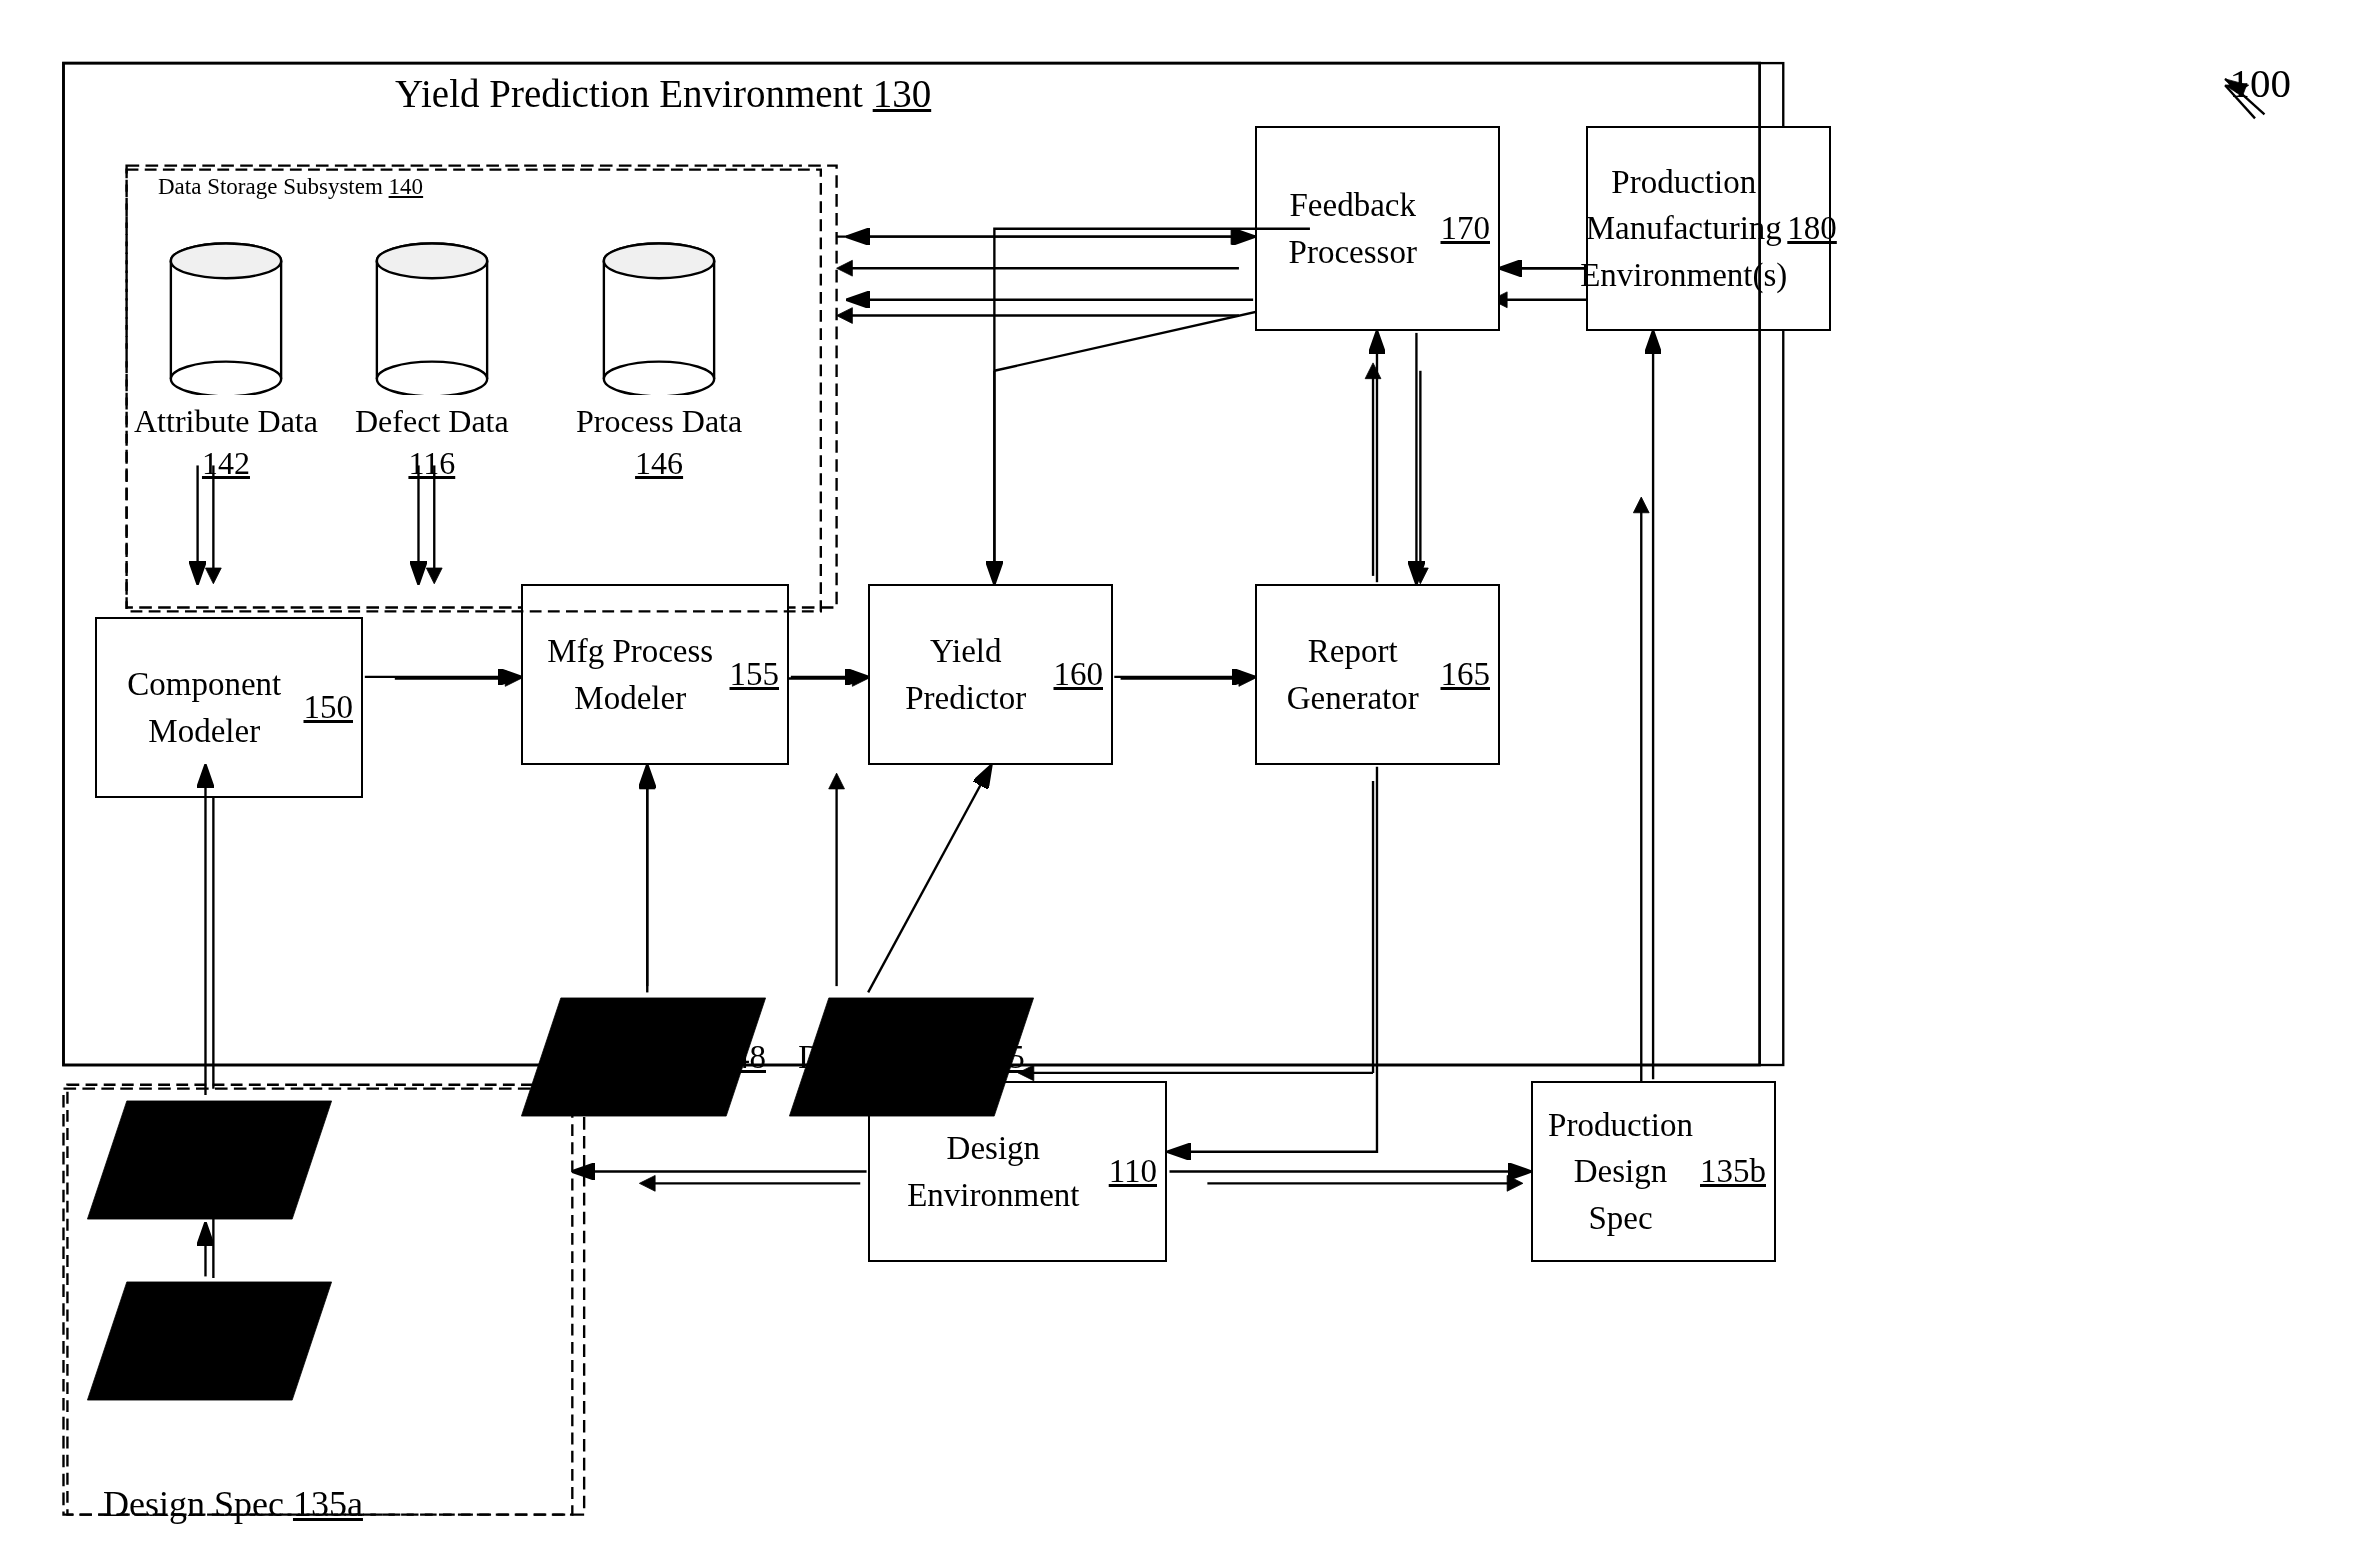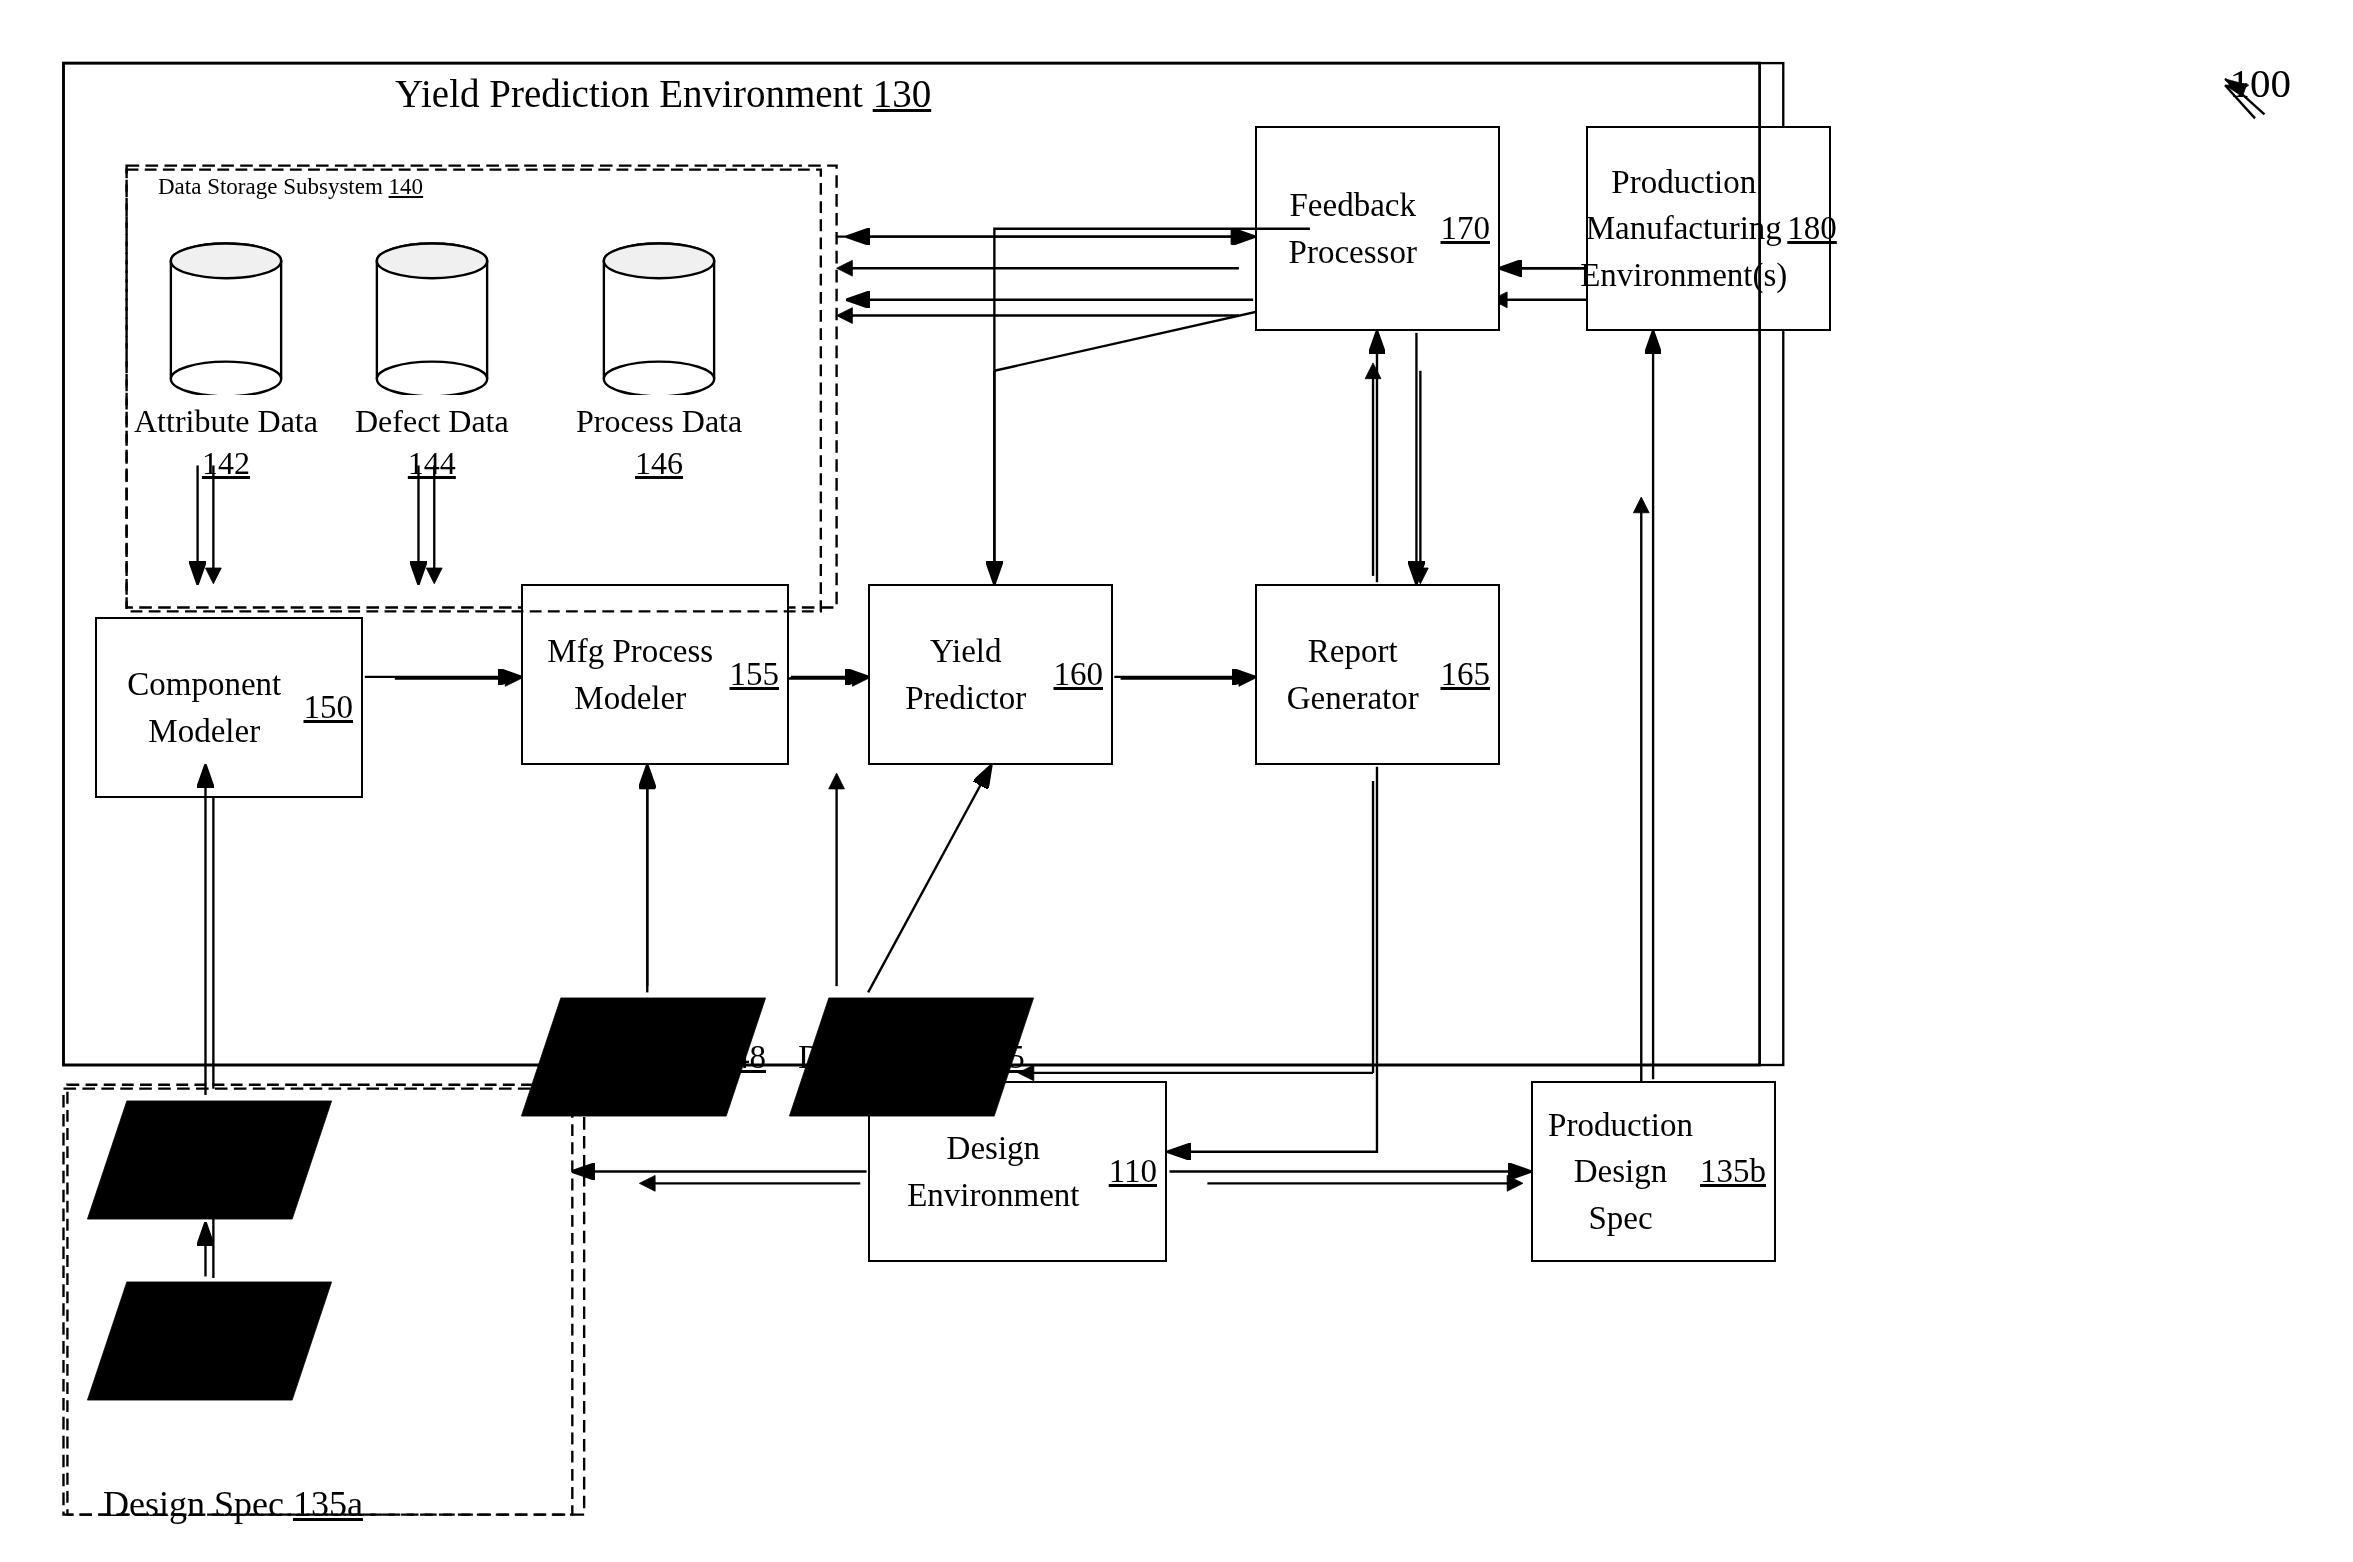--- a/index.html
+++ b/index.html
@@ -189,21 +189,21 @@
 
 <div class="cylinder" style="position:absolute;top:237px;left:355px;">
   <svg width="126" height="158" viewBox="0 0 160 200">
     <ellipse cx="80" cy="30" rx="70" ry="22" fill="#fff" stroke="#000" stroke-width="3"></ellipse>
     <rect x="10" y="30" width="140" height="150" fill="#fff" stroke="none"></rect>
     <line x1="10" y1="30" x2="10" y2="180" stroke="#000" stroke-width="3"></line>
     <line x1="150" y1="30" x2="150" y2="180" stroke="#000" stroke-width="3"></line>
     <ellipse cx="80" cy="180" rx="70" ry="22" fill="#fff" stroke="#000" stroke-width="3"></ellipse>
     <ellipse cx="80" cy="30" rx="70" ry="22" fill="#f0f0f0" stroke="#000" stroke-width="3"></ellipse>
   </svg>
-  <div class="cylinder-label">Defect Data<br><u>144</u></div>
+  <div class="cylinder-label">Defect Data<br><u>116</u></div>
 </div>
 
 <div class="cylinder" style="position:absolute;top:237px;left:576px;">
   <svg width="126" height="158" viewBox="0 0 160 200">
     <ellipse cx="80" cy="30" rx="70" ry="22" fill="#fff" stroke="#000" stroke-width="3"></ellipse>
     <rect x="10" y="30" width="140" height="150" fill="#fff" stroke="none"></rect>
     <line x1="10" y1="30" x2="10" y2="180" stroke="#000" stroke-width="3"></line>
     <line x1="150" y1="30" x2="150" y2="180" stroke="#000" stroke-width="3"></line>
     <ellipse cx="80" cy="180" rx="70" ry="22" fill="#fff" stroke="#000" stroke-width="3"></ellipse>
     <ellipse cx="80" cy="30" rx="70" ry="22" fill="#f0f0f0" stroke="#000" stroke-width="3"></ellipse>

